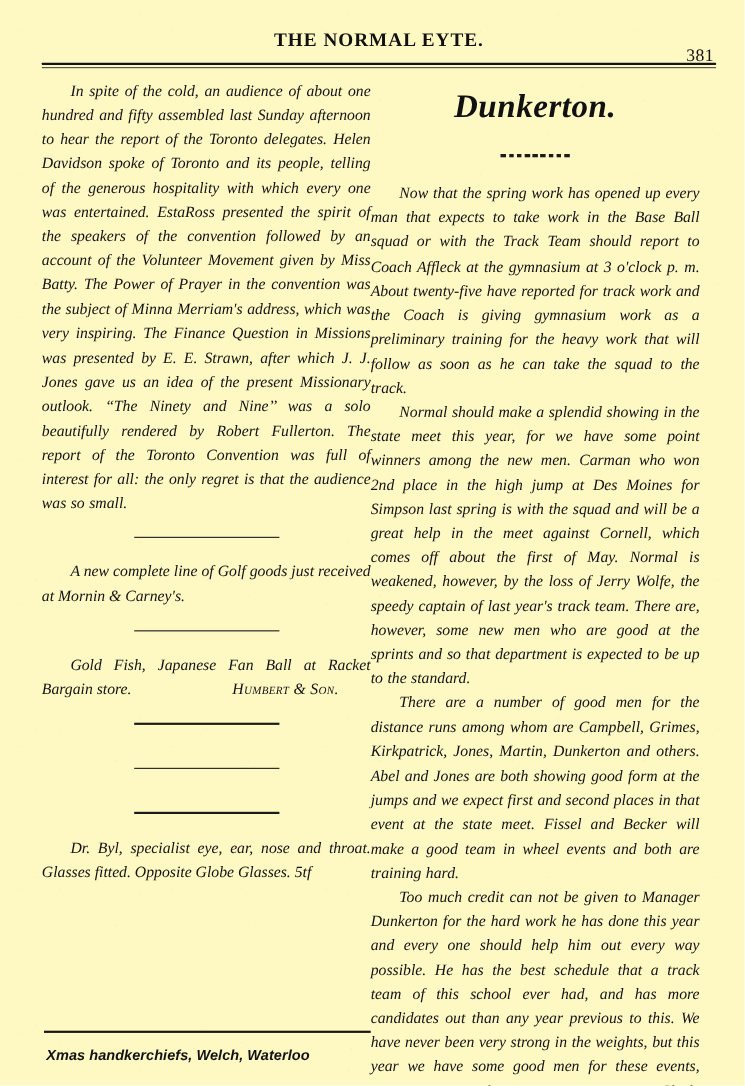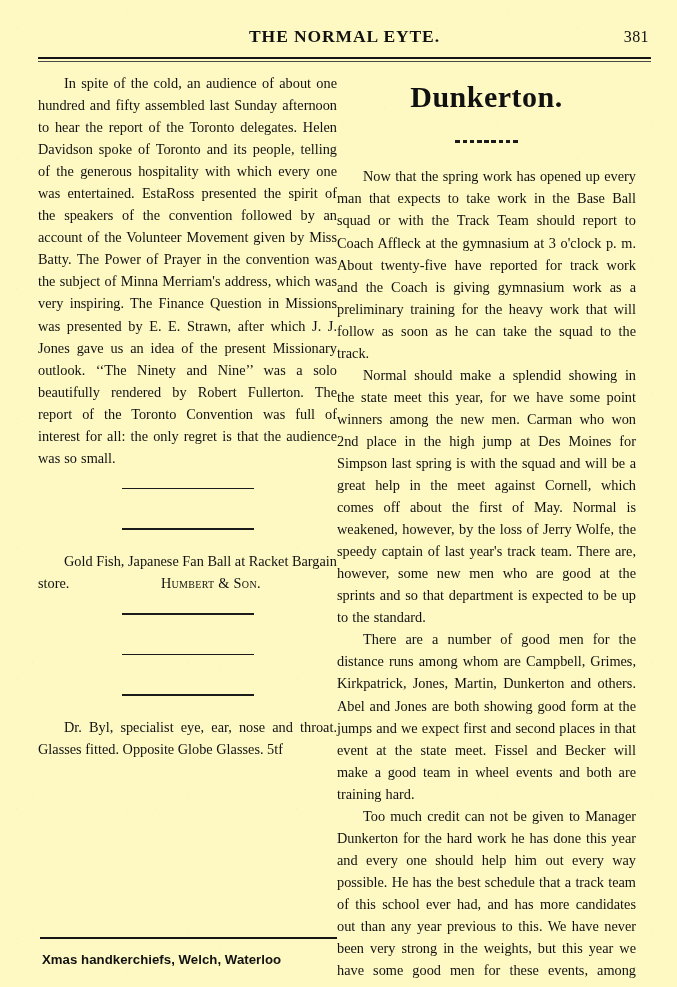--- a/index.html
+++ b/index.html
@@ -50,21 +50,21 @@
     text-align: center;
     font-size: 17.5px;
     letter-spacing: .9px;
     font-weight: 700;
     font-family: "Liberation Serif", "DejaVu Serif", serif;
     white-space: nowrap;
   }
   .folio {
     position: absolute;
     right: 0;
-    top: 2px;
+    top: 16px;
     font-size: 16px;
     letter-spacing: .4px;
   }
 
   
   .head-rule {
     position: absolute;
     left: 38px;
     right: 26px;
     top: 57px;
@@ -82,20 +82,21 @@
   }
 
   
   .columns {
     position: absolute;
     left: 38px;
     right: 26px;
     top: 72px;
     bottom: 20px;
     display: flex;
+    font-style: italic;
   }
   .col {
     position: relative;
     width: 299px;
     display: flex;
     flex-direction: column;
   }
   .col-body { flex: 1 1 auto; }
 
   p.para {
@@ -191,20 +192,23 @@
   <div class="columns">
 
     <div class="col">
       <div class="col-body">
 
         <p class="para last-ragged">In spite of the cold, an audience of about one hundred and fifty assembled last Sunday afternoon to hear the report of the Toronto delegates. Helen Davidson spoke of Toronto and its people, telling of the generous hospitality with which every one was entertained. EstaRoss presented the spirit of the speakers of the convention followed by an account of the Volunteer Movement given by Miss Batty. The Power of Prayer in the convention was the subject of Minna Merriam's address, which was very inspiring. The Finance Question in Missions was presented by E. E. Strawn, after which J. J. Jones gave us an idea of the present Missionary outlook. ‘‘The Ninety and Nine’’ was a solo beautifully rendered by Robert Fullerton. The report of the Toronto Convention was full of interest for all: the only regret is that the audience was so small.</p>
 
         <div class="spacer-above-rule"></div>
         <div class="ad-rule"></div>
         <div class="spacer-below-rule"></div>
+        <div class="ad">
+          <span>A new complete line of Golf goods just received at Mornin &amp; Carney's.</span>
+        </div>
 
         <div class="spacer-above-rule"></div>
         <div class="ad-rule"></div>
         <div class="spacer-below-rule"></div>
         <div class="ad">
           <span>Gold Fish, Japanese Fan Ball at Racket Bargain store.</span>
           <span style="display:inline-block;width:88px"></span><span class="signature">Humbert &amp; Son.</span>
         </div>
 
         <div class="spacer-above-rule"></div>

